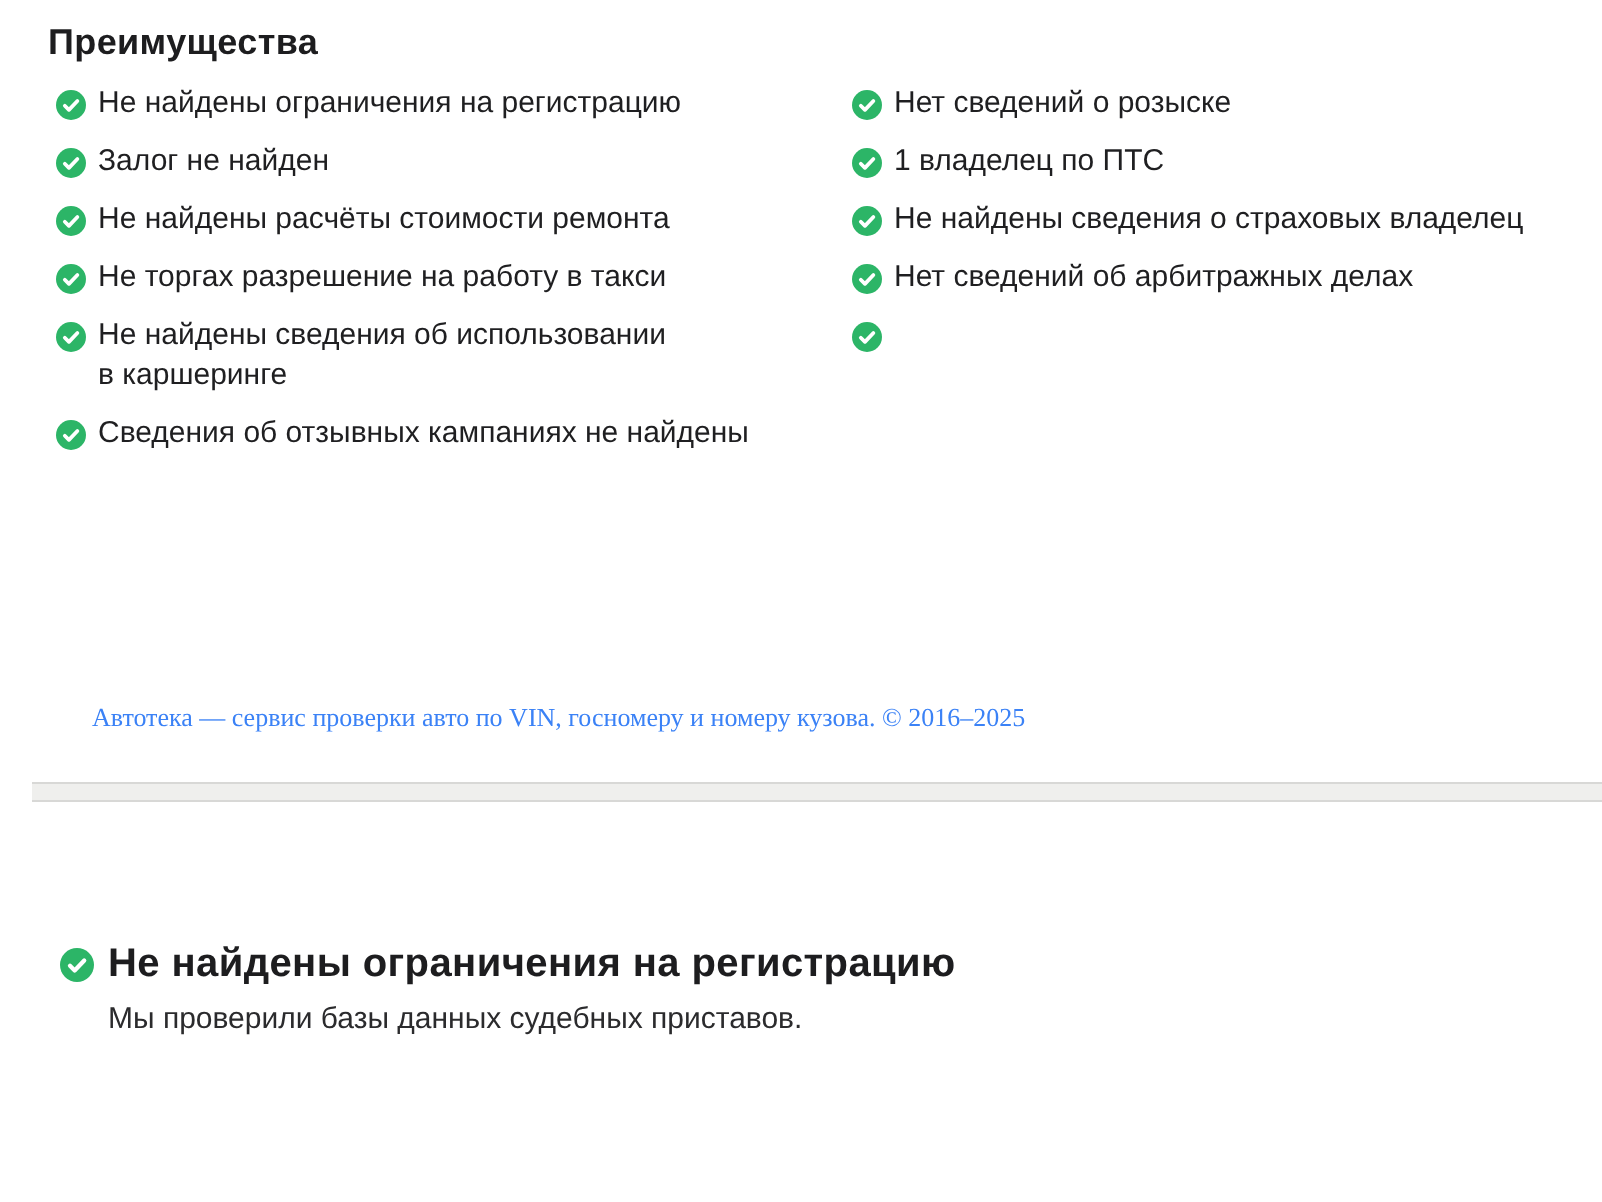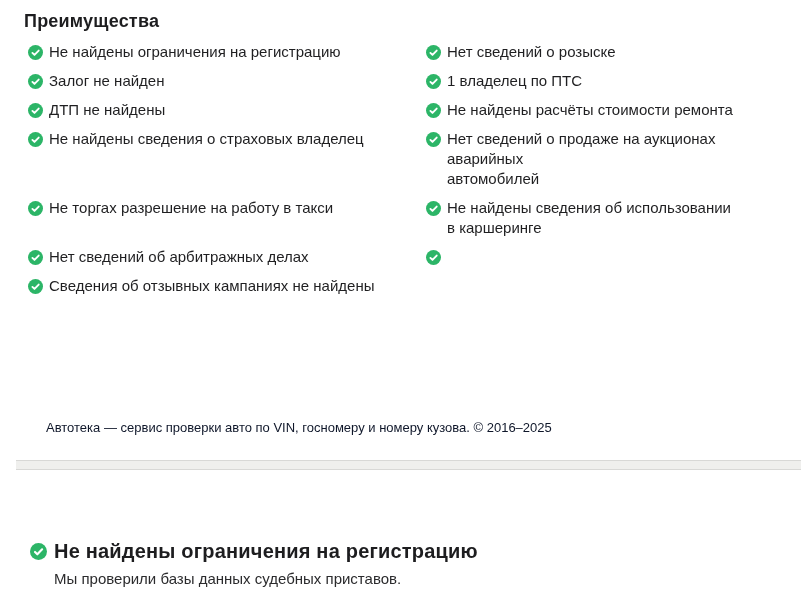--- a/index.html
+++ b/index.html
@@ -58,21 +58,22 @@
   .check path {
     fill: none; stroke: #ffffff;
     stroke-width: 2; stroke-linecap: round; stroke-linejoin: round;
   }
 
   
   .report-footer {
     margin: 124px 30px 0 30px;
     font-size: 13px;
     line-height: 15px;
-    color: #0f172a;
+    color: #3b82f6;
+    font-family: Liberation Serif, serif;
   }
 
   
   .section-divider {
     margin-top: 25px;
     height: 10px;
     width: 801px;
     background: var(--divider-bg);
     border-top: 1px solid var(--divider-border);
     border-bottom: 1px solid var(--divider-border);
@@ -148,80 +149,61 @@
         <span class="item-label">1 владелец по ПТС</span>
       </div>
 
       <div class="item">
         <span class="check">
             <svg viewBox="0 0 16 16">
               <circle cx="8" cy="8" r="8"></circle>
               <path d="M4.7 8.4l2.2 2.2 4.5-4.7"></path>
             </svg>
           </span>
-        <span class="item-label">ДТП не найдены</span>
-      </div>
-      <div class="item">
-        <span class="check">
-            <svg viewBox="0 0 16 16">
-              <circle cx="8" cy="8" r="8"></circle>
-              <path d="M4.7 8.4l2.2 2.2 4.5-4.7"></path>
-            </svg>
-          </span>
         <span class="item-label">Не найдены расчёты стоимости ремонта</span>
       </div>
 
       <div class="item">
         <span class="check">
             <svg viewBox="0 0 16 16">
               <circle cx="8" cy="8" r="8"></circle>
               <path d="M4.7 8.4l2.2 2.2 4.5-4.7"></path>
             </svg>
           </span>
         <span class="item-label">Не найдены сведения о страховых владелец</span>
       </div>
-      <div class="item">
-        <span class="check">
-            <svg viewBox="0 0 16 16">
-              <circle cx="8" cy="8" r="8"></circle>
-              <path d="M4.7 8.4l2.2 2.2 4.5-4.7"></path>
-            </svg>
-          </span>
-        <span class="item-label">Нет сведений о продаже на аукционах аварийных
-автомобилей</span>
-      </div>
 
       <div class="item">
         <span class="check">
             <svg viewBox="0 0 16 16">
               <circle cx="8" cy="8" r="8"></circle>
               <path d="M4.7 8.4l2.2 2.2 4.5-4.7"></path>
             </svg>
           </span>
         <span class="item-label">Не торгах разрешение на работу в такси</span>
       </div>
+      <div class="item">
+        <span class="check">
+            <svg viewBox="0 0 16 16">
+              <circle cx="8" cy="8" r="8"></circle>
+              <path d="M4.7 8.4l2.2 2.2 4.5-4.7"></path>
+            </svg>
+          </span>
+        <span class="item-label">Нет сведений об арбитражных делах</span>
+      </div>
+
       <div class="item">
         <span class="check">
             <svg viewBox="0 0 16 16">
               <circle cx="8" cy="8" r="8"></circle>
               <path d="M4.7 8.4l2.2 2.2 4.5-4.7"></path>
             </svg>
           </span>
         <span class="item-label">Не найдены сведения об использовании
 в каршеринге</span>
-      </div>
-
-      <div class="item">
-        <span class="check">
-            <svg viewBox="0 0 16 16">
-              <circle cx="8" cy="8" r="8"></circle>
-              <path d="M4.7 8.4l2.2 2.2 4.5-4.7"></path>
-            </svg>
-          </span>
-        <span class="item-label">Нет сведений об арбитражных делах</span>
       </div>
 
       <div class="item">
         <span class="check">
             <svg viewBox="0 0 16 16">
               <circle cx="8" cy="8" r="8"></circle>
               <path d="M4.7 8.4l2.2 2.2 4.5-4.7"></path>
             </svg>
           </span>
       </div>

